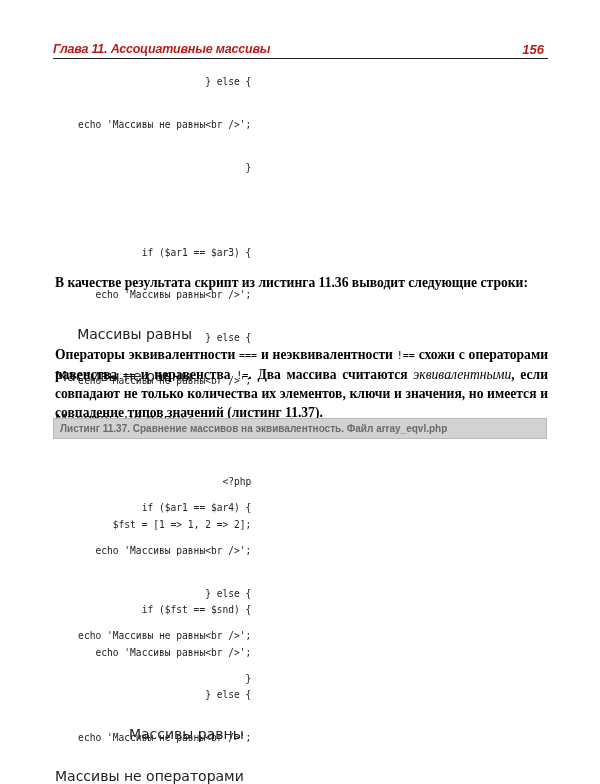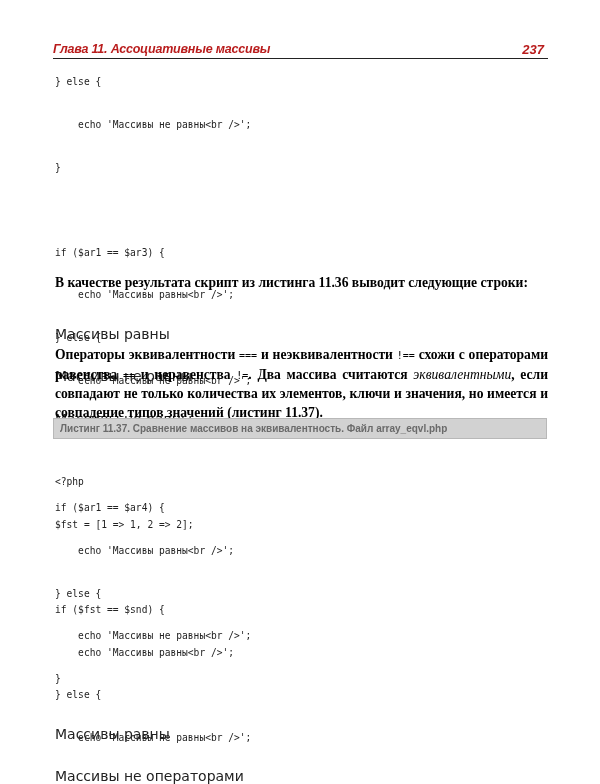--- a/index.html
+++ b/index.html
@@ -29,30 +29,30 @@
       position: absolute; left: 55px;
       font-family: "DejaVu Sans", sans-serif; font-size: 14px; line-height: 14.3px;
       color: #222; white-space: pre;
     }
     .listing-bar {
       position: absolute; left: 53px; top: 418px; width: 494px; height: 21px;
       background: #d2d2d2; border: 1px solid #b8b8b8; box-sizing: border-box;
       font-family: "Liberation Sans", sans-serif; font-weight: bold; font-size: 10px;
       color: #6a6a6a; line-height: 19px; padding-left: 6px;
     }
-    .line { display: block; height: 14.2px; }
+    .line { display: block; height: 14.2px; text-align: right; }
   </style>
 </head>
 <body>
 
 <div class="page">
 
   <div class="header">
     <span class="title">Глава 11. Ассоциативные массивы</span>
-    <span class="pnum">237</span>
+    <span class="pnum">156</span>
   </div>
 
   <div class="code" style="top:47px;">
     <span class="line">} else {</span>
     <span class="line">    echo 'Массивы не равны&lt;br /&gt;';</span>
     <span class="line">}</span>
     <span class="line">&nbsp;</span>
     <span class="line">if ($ar1 == $ar3) {</span>
     <span class="line">    echo 'Массивы равны&lt;br /&gt;';</span>
     <span class="line">} else {</span>

